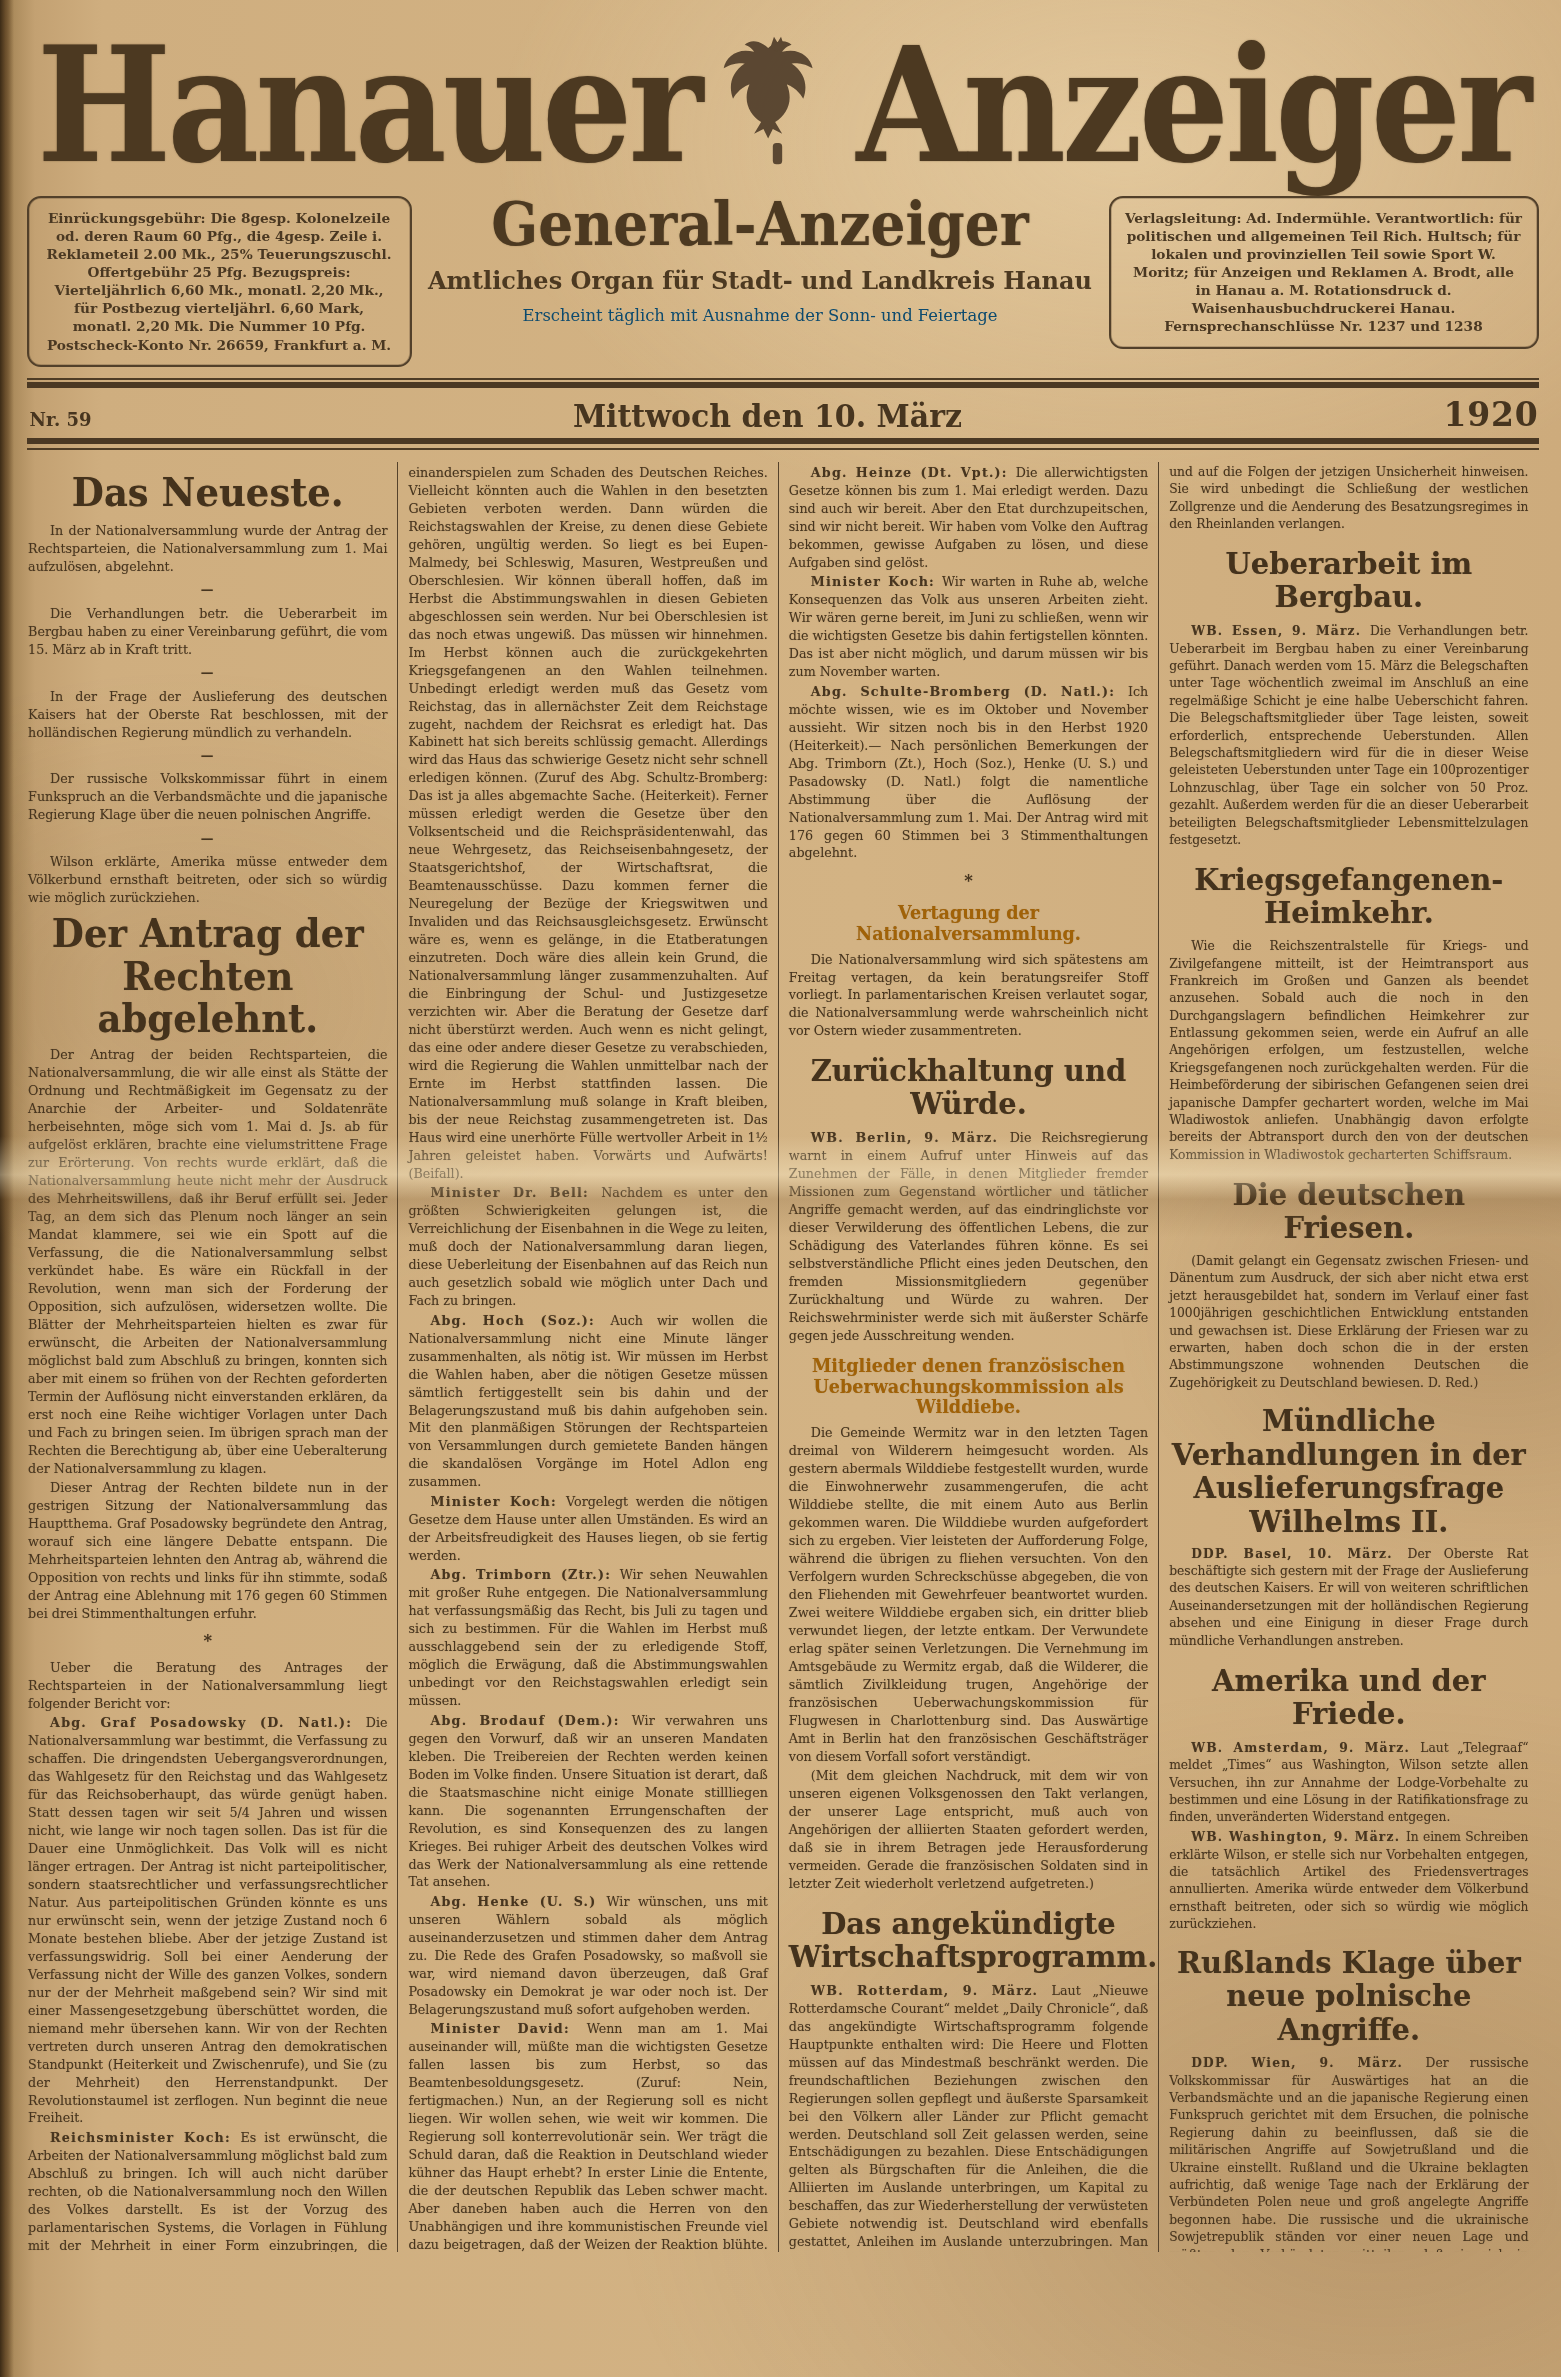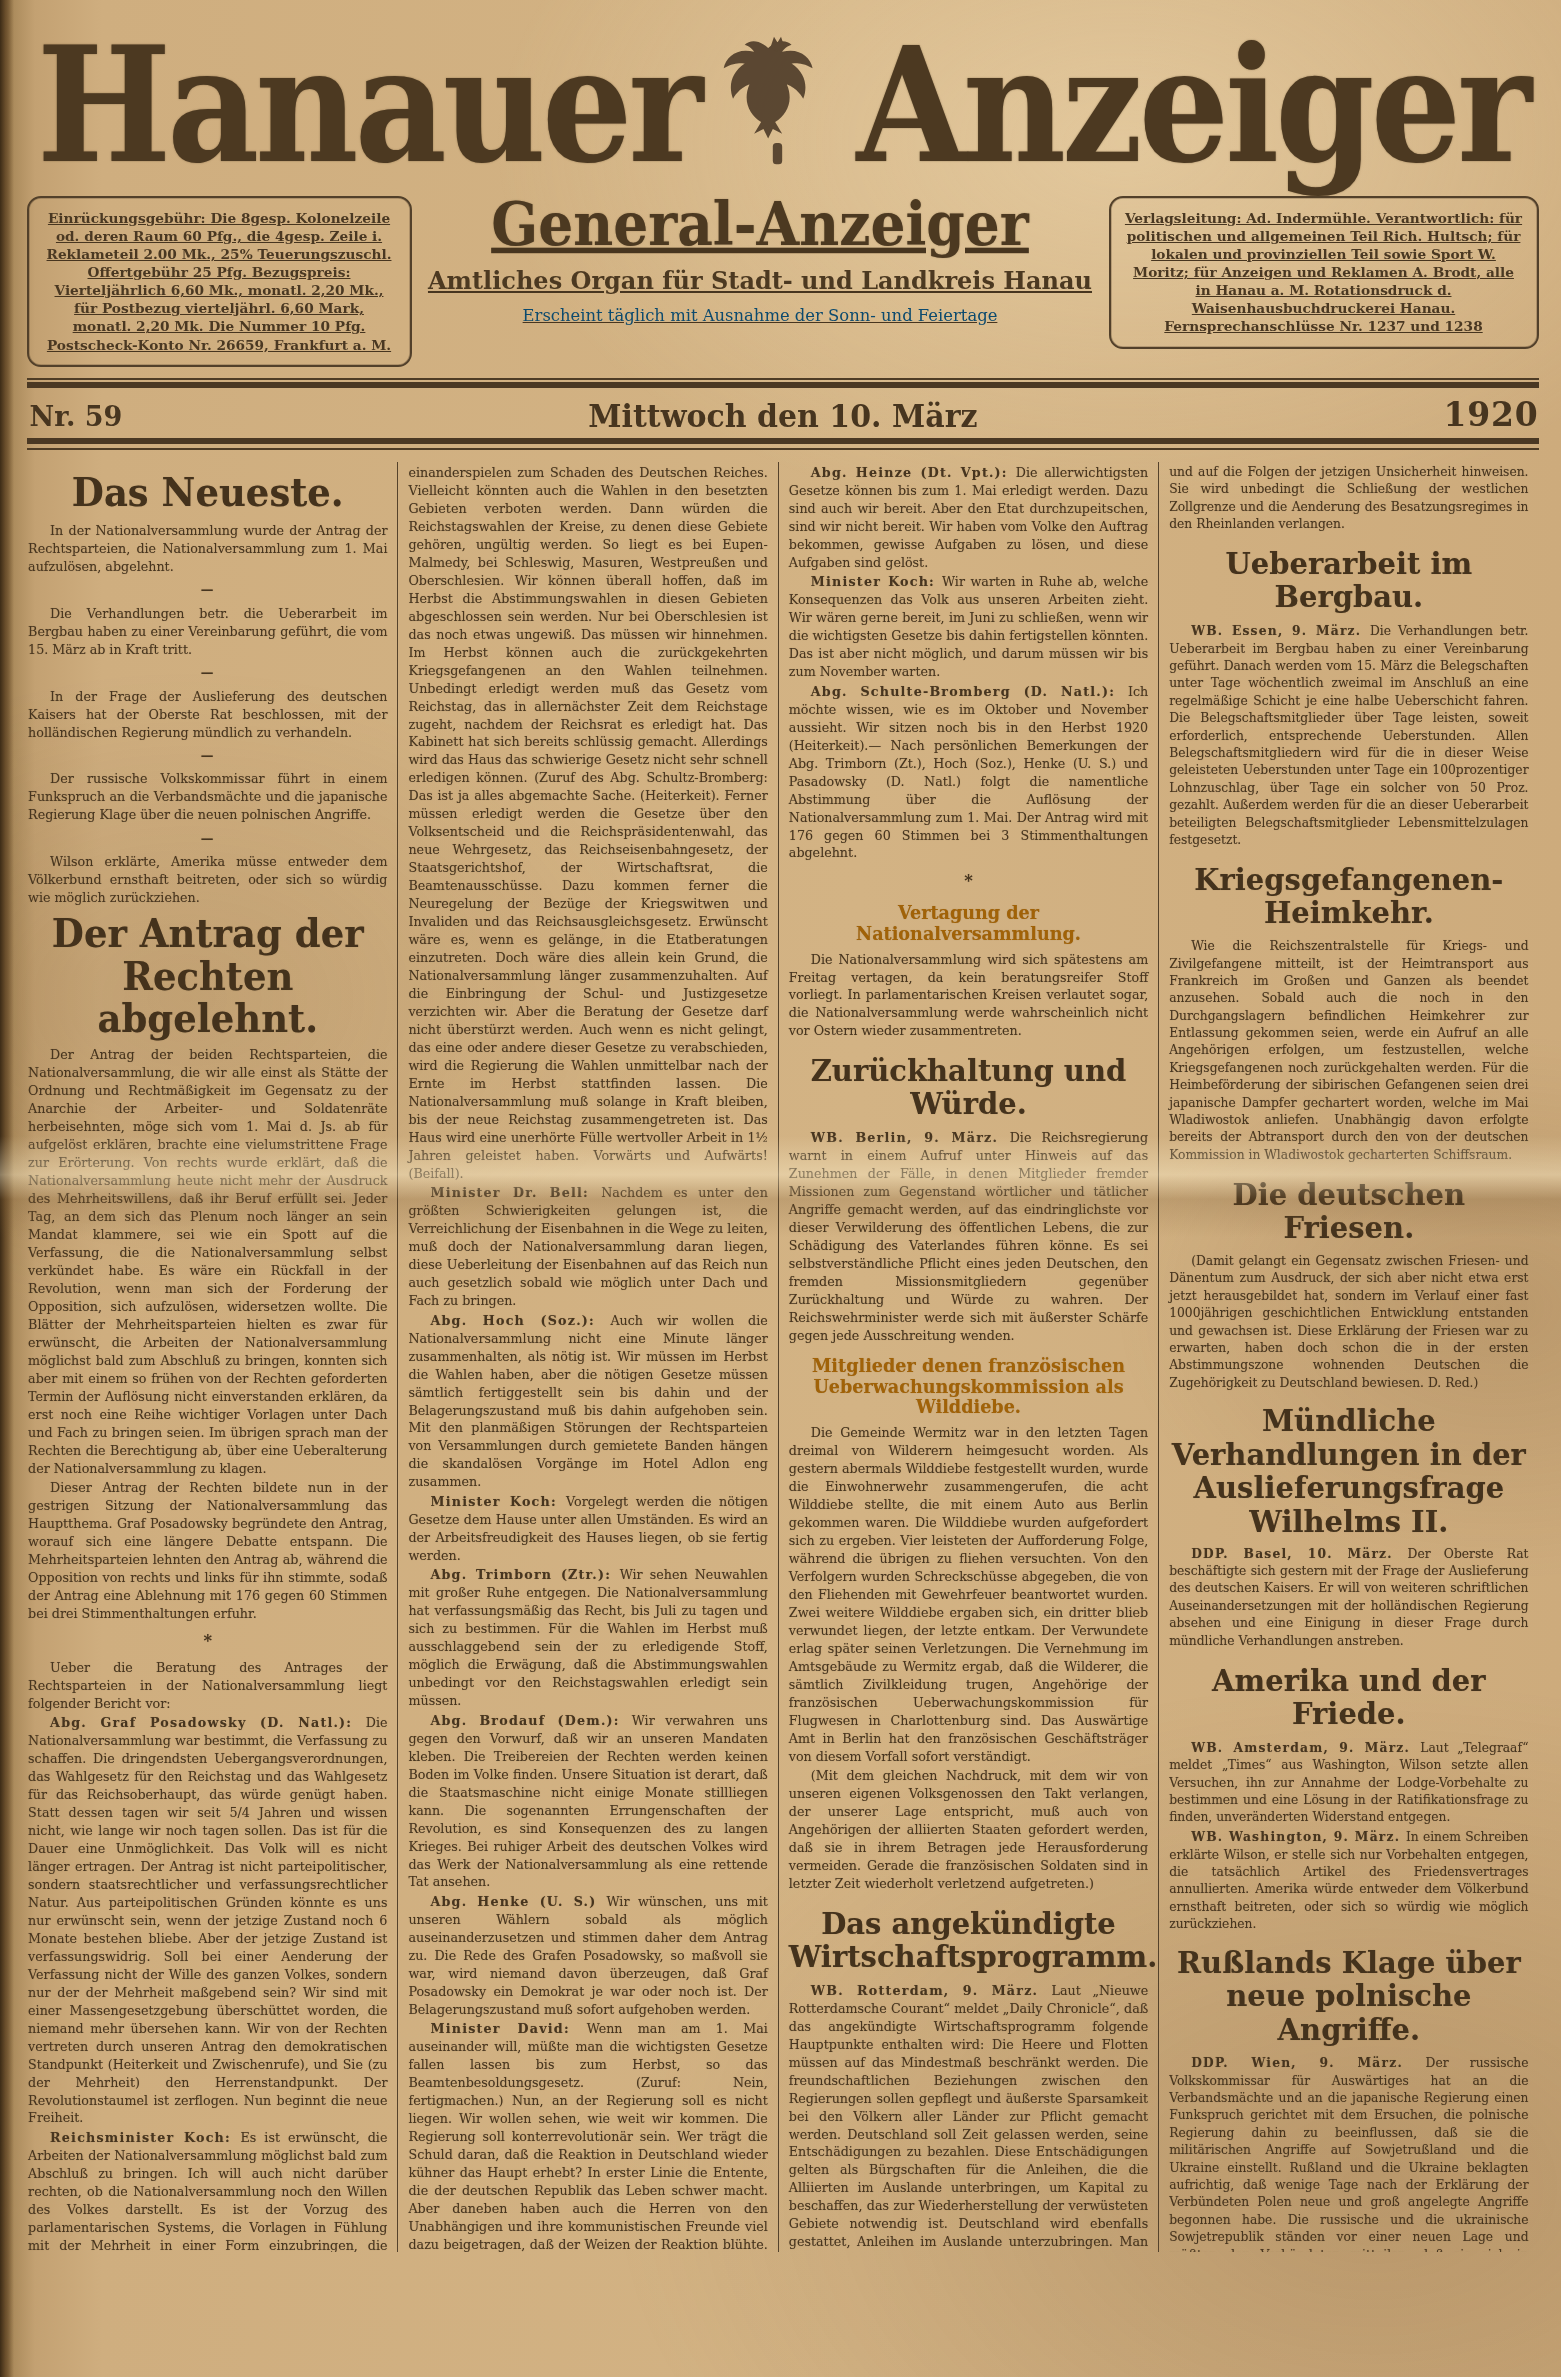--- a/index.html
+++ b/index.html
@@ -18,37 +18,37 @@
     background:linear-gradient(90deg,#3c2b16,#6b4f2c 40%,rgba(107,79,44,0));}
   .fold{position:absolute;left:0;top:1136px;width:100%;height:102px;pointer-events:none;
     background:linear-gradient(180deg,rgba(0,0,0,0) 0%,rgba(255,243,208,.40) 38%,rgba(118,86,48,.22) 62%,rgba(0,0,0,0) 100%);}
   .inner{position:absolute;left:26.5px;top:0;width:1512px;}
 
   
   .masthead-title{display:flex;align-items:center;justify-content:center;gap:20px;padding-top:34px;}
   .title-word{font-weight:bold;font-size:142px;line-height:1;letter-spacing:-3.9px;
     color:#4c3921;transform:scaleY(1.12);text-shadow:0 0 1.6px rgba(72,52,28,.55);white-space:nowrap;}
   .crest{width:117px;height:144px;flex:0 0 auto;margin-top:-7.8px;opacity:.88;}
-  .mast-row{display:flex;align-items:stretch;gap:15px;margin-top:20px;text-decoration:underline;}
+  .mast-row{display:flex;align-items:stretch;gap:15px;margin-top:20px;}
   .info-box{border:2.3px solid #52402a;border-radius:14px;padding:11px 14px;
     font-size:13.7px;font-weight:bold;text-align:center;line-height:1.32;color:#4a3822;
     box-shadow:inset 0 0 0 0.8px rgba(82,64,42,.35);}
   .box-left{width:353px;flex:0 0 auto;align-self:flex-start;}
   .box-right{width:398px;flex:0 0 auto;align-self:flex-start;}
   .mast-center{flex:1 1 auto;text-align:center;}
   .gen-title{font-size:55px;font-weight:bold;line-height:1.02;color:#4c3921;transform:scaleY(1.08);
     text-shadow:0 0 1.2px rgba(72,52,28,.5);}
   .organ-line{font-size:24px;font-weight:bold;margin-top:14px;color:#4c3921;}
   .schedule-line{font-size:16.4px;margin-top:11px;color:#0c4a6e;}
 
   .rule-thin{height:2.3px;background:#4e3c25;margin-top:11px;}
   .rule-thick{height:6.2px;background:#4a3823;margin-top:2.3px;}
   .dateline{display:flex;justify-content:space-between;align-items:baseline;
     font-weight:bold;padding:6.2px 6.2px 4.7px 3.1px;}
-  .issue-no{font-size:27px;}
+  .issue-no{font-size:18px;}
   .date-text{font-size:30px;transform:scaleY(1.05);}
   .year-text{font-size:33px;letter-spacing:0.8px;margin-right:-6.2px;}
   .rule-thick2{height:6.2px;background:#4a3823;}
   .rule-thin2{height:2.3px;background:#4e3c25;margin-top:3.1px;}
 
   
   .columns{display:flex;margin-top:12.5px;height:1790px;overflow:hidden;}
   .col{flex:1 1 0;padding:1.6px 10px 0 10px;border-left:1.6px solid #55422b;overflow:hidden;
     font-size:12.7px;line-height:1.415;text-align:justify;
     text-shadow:0 0 0.8px rgba(74,54,30,.35);}

